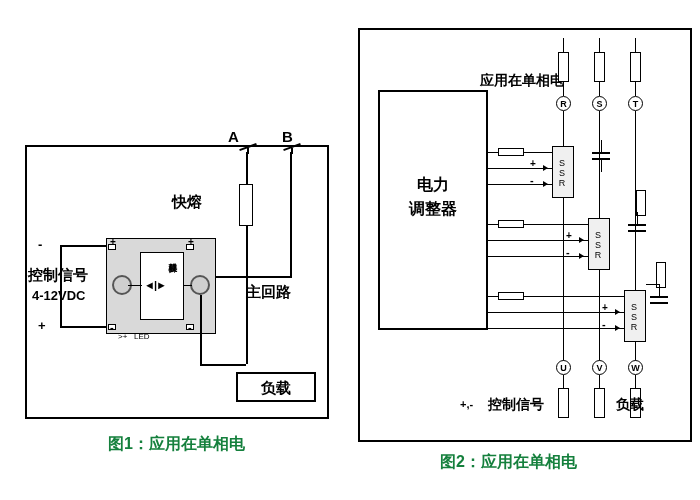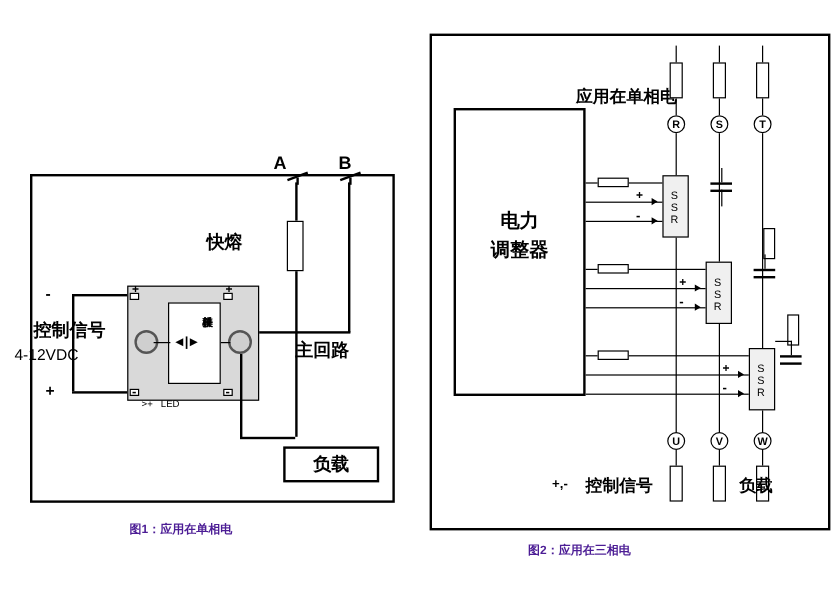--- a/index.html
+++ b/index.html
@@ -18,23 +18,23 @@
   .fig {
     position: absolute;
   }
   .frame {
     position: absolute;
     border: 2px solid #000;
     background: #fff;
   }
   .caption {
     position: absolute;
-    font-size: 10px;
-    font-weight: bold;
-    color: #4c1d95;
+    font-size: 16px;
+    font-weight: bold;
+    color: #15803d;
     white-space: nowrap;
   }
   .lbl {
     position: absolute;
     white-space: nowrap;
     font-weight: bold;
     color: #000;
   }
   .wire-h { height: 1px; background: #000; position: absolute; }
   .wire-v { width: 1px; background: #000; position: absolute; }
@@ -192,21 +192,21 @@
   <div style="position:absolute; left:118px; top:332px; font-size:8px;">&gt;+</div>
   <div style="position:absolute; left:134px; top:332px; font-size:8px;">LED</div>
 
   <div class="wire-h2" style="left:60px; top:245px; width:46px;"></div>
   <div class="wire-h2" style="left:60px; top:326px; width:46px;"></div>
   <div class="wire-v2" style="left:60px; top:245px; height:81px;"></div>
   <div class="minus" style="left:38px; top:237px; font-size:13px;">-</div>
   <div class="plus" style="left:38px; top:318px; font-size:13px;">+</div>
 
   <div class="lbl" style="left:28px; top:266px; font-size:15px;">控制信号</div>
-  <div class="lbl" style="left:12px; top:288px; font-size:13px; font-weight:normal;">4-12VDC</div>
+  <div class="lbl" style="left:32px; top:288px; font-size:13px; font-weight:bold;">4-12VDC</div>
 
   <div class="wire-v2" style="left:200px; top:295px; height:70px;"></div>
   <div class="wire-h2" style="left:200px; top:364px; width:46px;"></div>
   <div class="loadbox" style="left:236px; top:372px; width:80px; height:30px; font-size:15px; line-height:28px;">负载</div>
 
   <div class="caption" style="left:108px; top:434px;">图1：应用在单相电</div>
 </div>
 
 <div class="fig" id="fig2">
 
@@ -297,14 +297,14 @@
   <div class="fuse" style="left:254px; top:388px; width:11px; height:30px;"></div>
   <div class="fuse" style="left:290px; top:388px; width:11px; height:30px;"></div>
   <div class="wire-v" style="left:223px; top:375px; height:13px;"></div>
   <div class="wire-v" style="left:259px; top:375px; height:13px;"></div>
   <div class="wire-v" style="left:295px; top:375px; height:13px;"></div>
 
   <div style="position:absolute; left:120px; top:398px; font-size:11px; font-weight:bold;">+,-</div>
   <div class="lbl" style="left:148px; top:396px; font-size:14px;">控制信号</div>
   <div class="lbl" style="left:276px; top:396px; font-size:14px;">负载</div>
 
-  <div class="caption" style="left:100px; top:452px;">图2：应用在三相电</div>
+  <div class="caption" style="left:100px; top:452px;">图2：应用在单相电</div>
 </div>
 
 </body></html>

